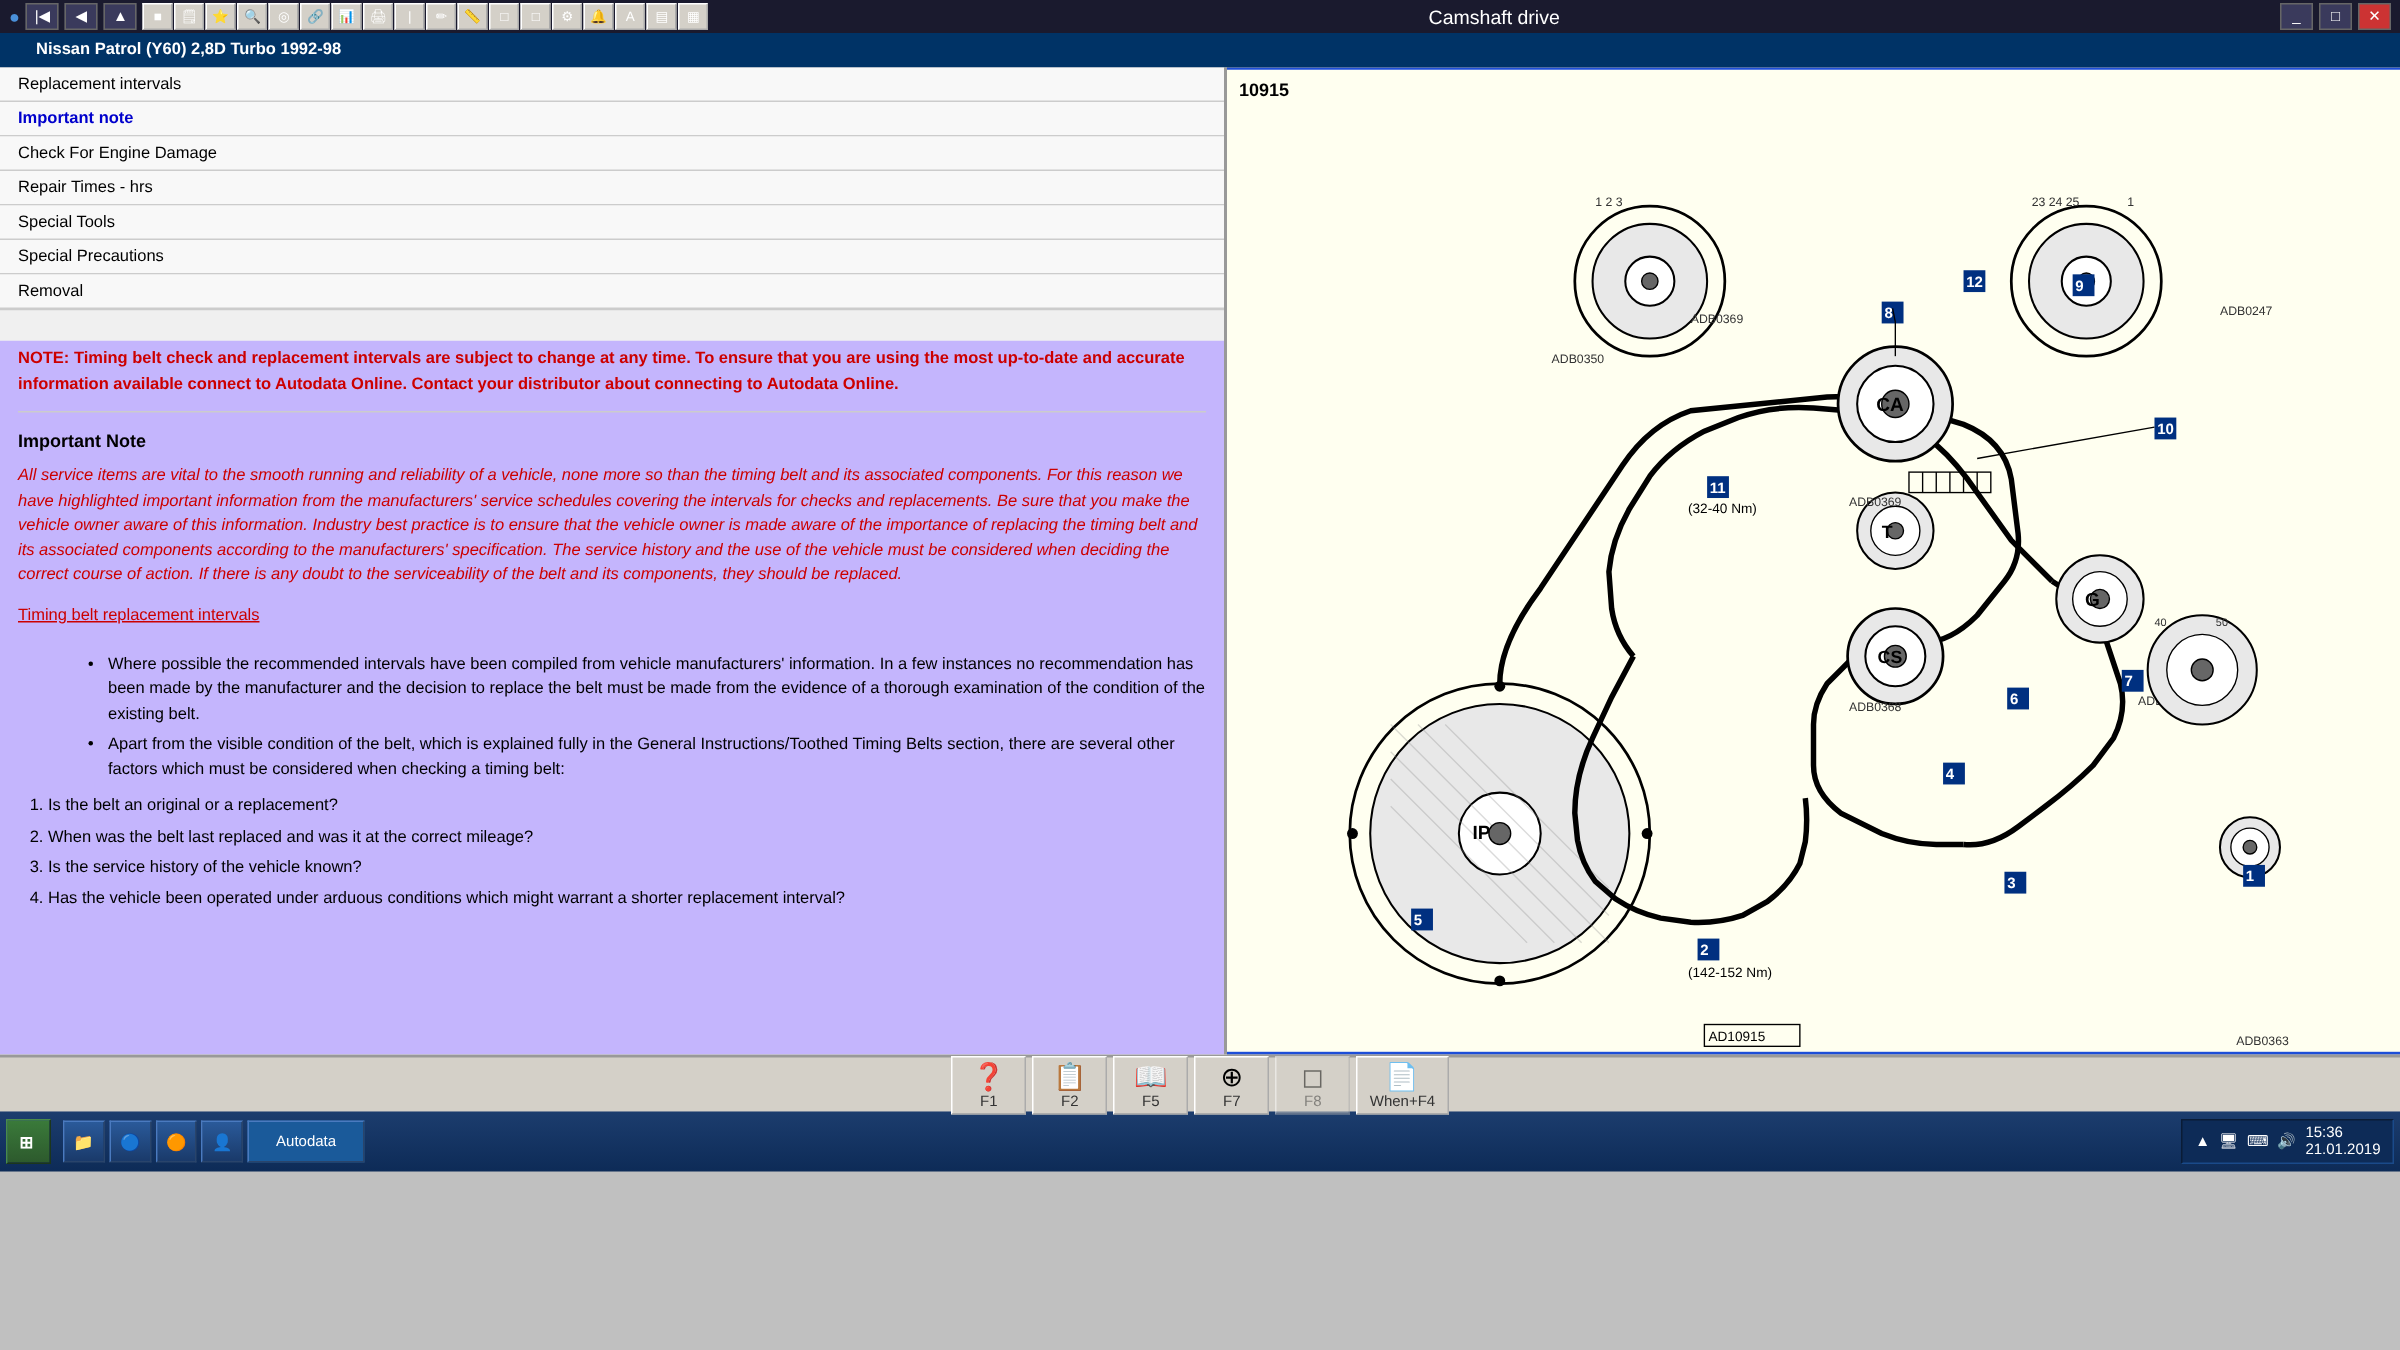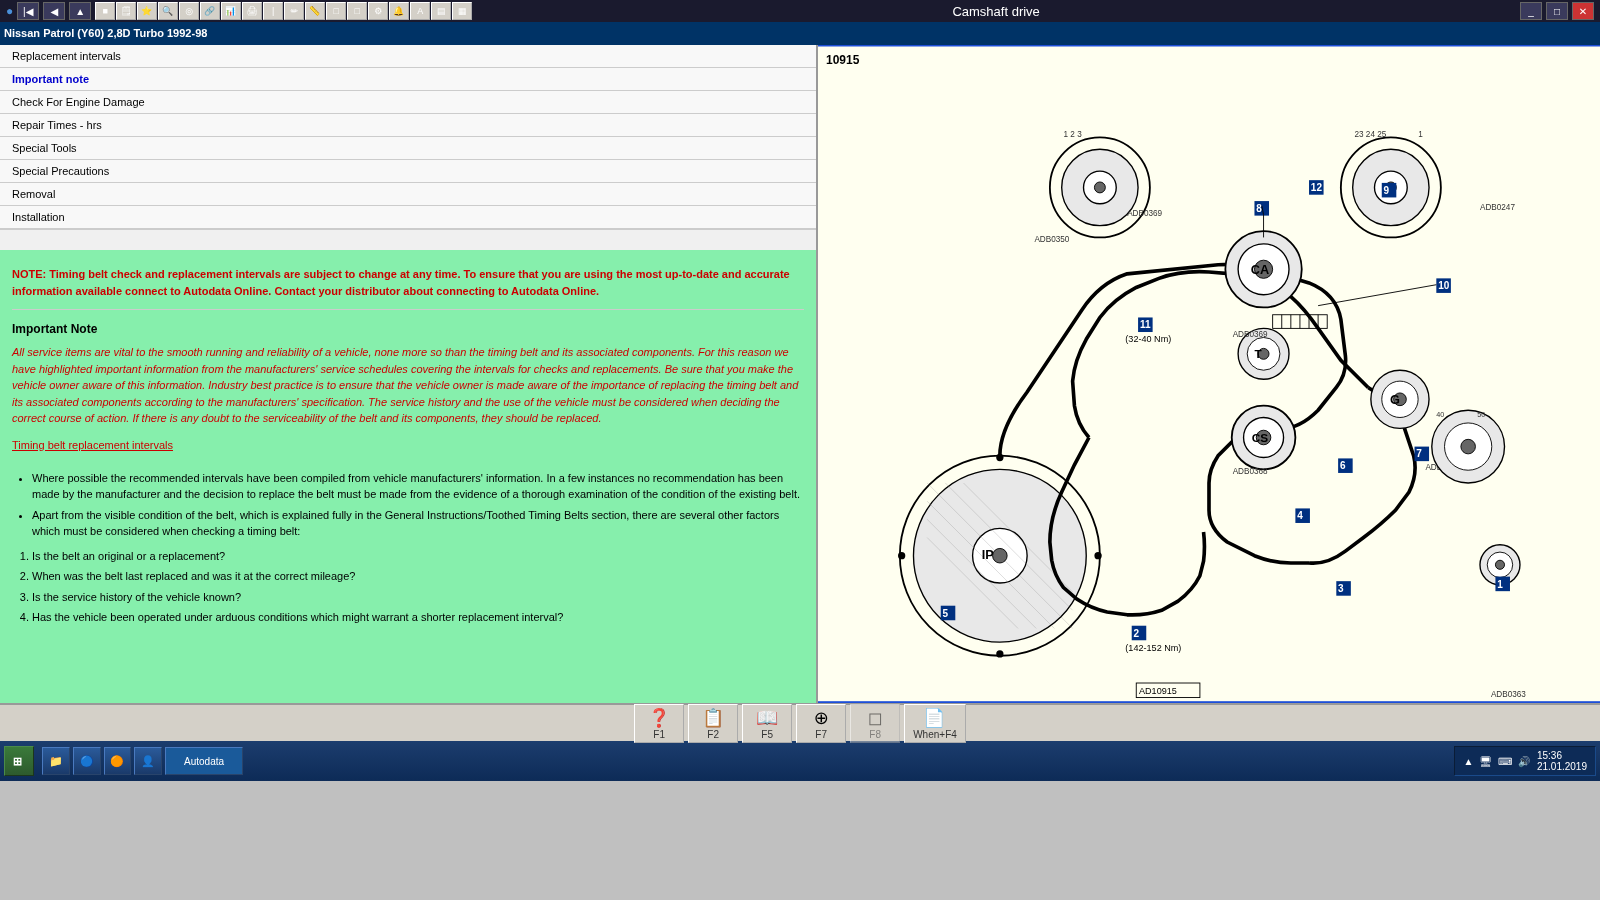--- a/index.html
+++ b/index.html
@@ -34,21 +34,21 @@
       border: 1px outset #fff;
       display: inline-flex; align-items: center; justify-content: center;
       font-size: 9px;
       cursor: pointer;
     }
 
     
     .app-header {
       background: #003366;
       color: white;
-      padding: 4px 4px;
+      padding: 4px 24px;
       font-size: 11px;
       font-weight: bold;
       line-height: 1.4;
     }
     .app-header .vehicle { color: #ffffff; }
     .app-header .engine { color: #ff4444; }
 
     
     .main-content {
       display: flex;
@@ -77,22 +77,22 @@
       font-size: 11px;
       background: #f8f8f8;
       color: #000;
     }
     .nav-item.highlighted { color: #0000cc; font-weight: bold; }
 
     
     .content-area {
       flex: 1;
       overflow-y: auto;
-      padding: 16px 12px;
-      background: #86efac;
+      padding: 4px 12px;
+      background: #c4b5fd;
       font-size: 11px;
       line-height: 1.5;
     }
     .content-area .warning-note {
       color: #cc0000;
       font-weight: bold;
       margin-bottom: 10px;
       font-size: 11px;
     }
     .content-area .section-title {
@@ -109,21 +109,21 @@
     }
     .content-area .link-text {
       color: #cc0000;
       text-decoration: underline;
       cursor: pointer;
     }
     .content-area ul {
       margin-left: 20px;
       margin-bottom: 8px;
     }
-    .content-area ul li { margin-bottom: 4px; }
+    .content-area ul li { margin-bottom: 4px; margin-left: 40px; }
     .content-area ol {
       margin-left: 20px;
       margin-bottom: 8px;
     }
     .content-area ol li { margin-bottom: 4px; }
 
     
     .scroll-wrapper {
       flex: 1;
       position: relative;
@@ -272,21 +272,20 @@
   <div class="left-panel">
 
     <div class="nav-menu">
       <div class="nav-item">Replacement intervals</div>
       <div class="nav-item highlighted">Important note</div>
       <div class="nav-item">Check For Engine Damage</div>
       <div class="nav-item">Repair Times - hrs</div>
       <div class="nav-item">Special Tools</div>
       <div class="nav-item">Special Precautions</div>
       <div class="nav-item">Removal</div>
-      <div class="nav-item">Installation</div>
     </div>
 
     <div style="height:20px; background:#f0f0f0;"></div>
 
     <div class="scroll-wrapper">
       <div class="content-area">
         <p class="warning-note">NOTE: Timing belt check and replacement intervals are subject to change at any time. To ensure that you are using the most up-to-date and accurate information available connect to Autodata Online. Contact your distributor about connecting to Autodata Online.</p>
         <hr class="divider-line">
         <p class="section-title">Important Note</p>
         <p class="italic-red">All service items are vital to the smooth running and reliability of a vehicle, none more so than the timing belt and its associated components. For this reason we have highlighted important information from the manufacturers' service schedules covering the intervals for checks and replacements. Be sure that you make the vehicle owner aware of this information. Industry best practice is to ensure that the vehicle owner is made aware of the importance of replacing the timing belt and its associated components according to the manufacturers' specification. The service history and the use of the vehicle must be considered when deciding the correct course of action. If there is any doubt to the serviceability of the belt and its components, they should be replaced.</p>

